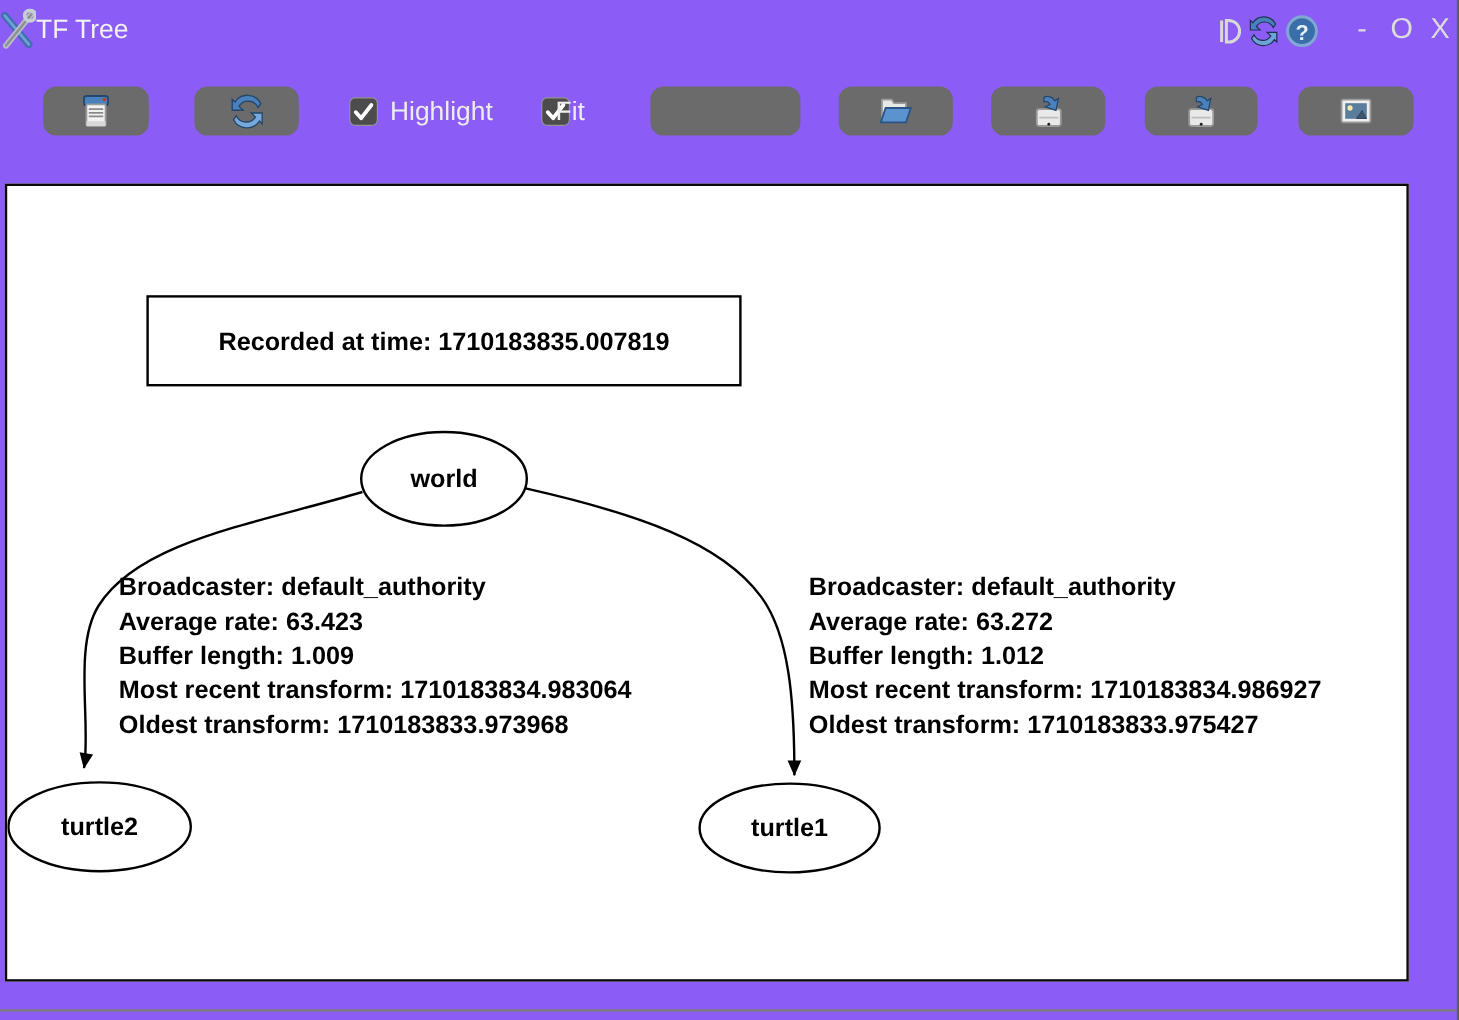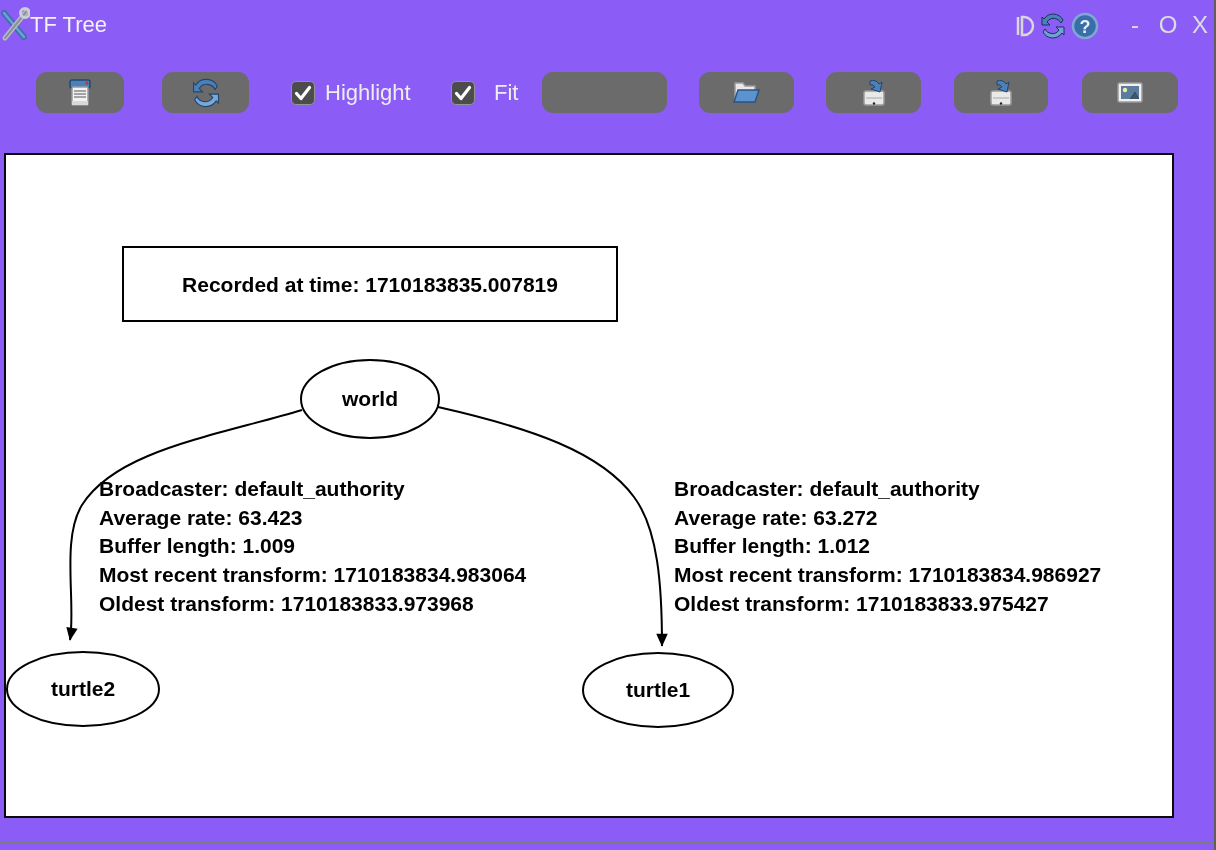--- a/index.html
+++ b/index.html
@@ -48,21 +48,21 @@
   }
   .cb-highlight { left:291px; }
   .cb-fit      { left:451px; }
   .checkbox .tick { display:none; }
   .checkbox.checked .tick { display:block; }
   .cb-label {
     position:absolute; top:72px; height:41px; line-height:41px;
     color:#ededed; font-size:22px;
   }
   .lbl-highlight { left:325px; }
-  .lbl-fit { left:494px; }
+  .lbl-fit { left:463px; }
   .filter-input {
     position:absolute; top:72px; left:542px; width:125px; height:41px;
     background:#6b6b6b; border:none; border-radius:11px;
     color:#f0f0f0; font-size:18px; padding:0 10px; outline:none;
     font-family:"Liberation Sans", sans-serif;
   }
   
   .canvas {
     position:absolute; left:4px; top:153px; width:1170px; height:665px;
     background:#ffffff; border:2px solid #0a0a0a; overflow:hidden;

